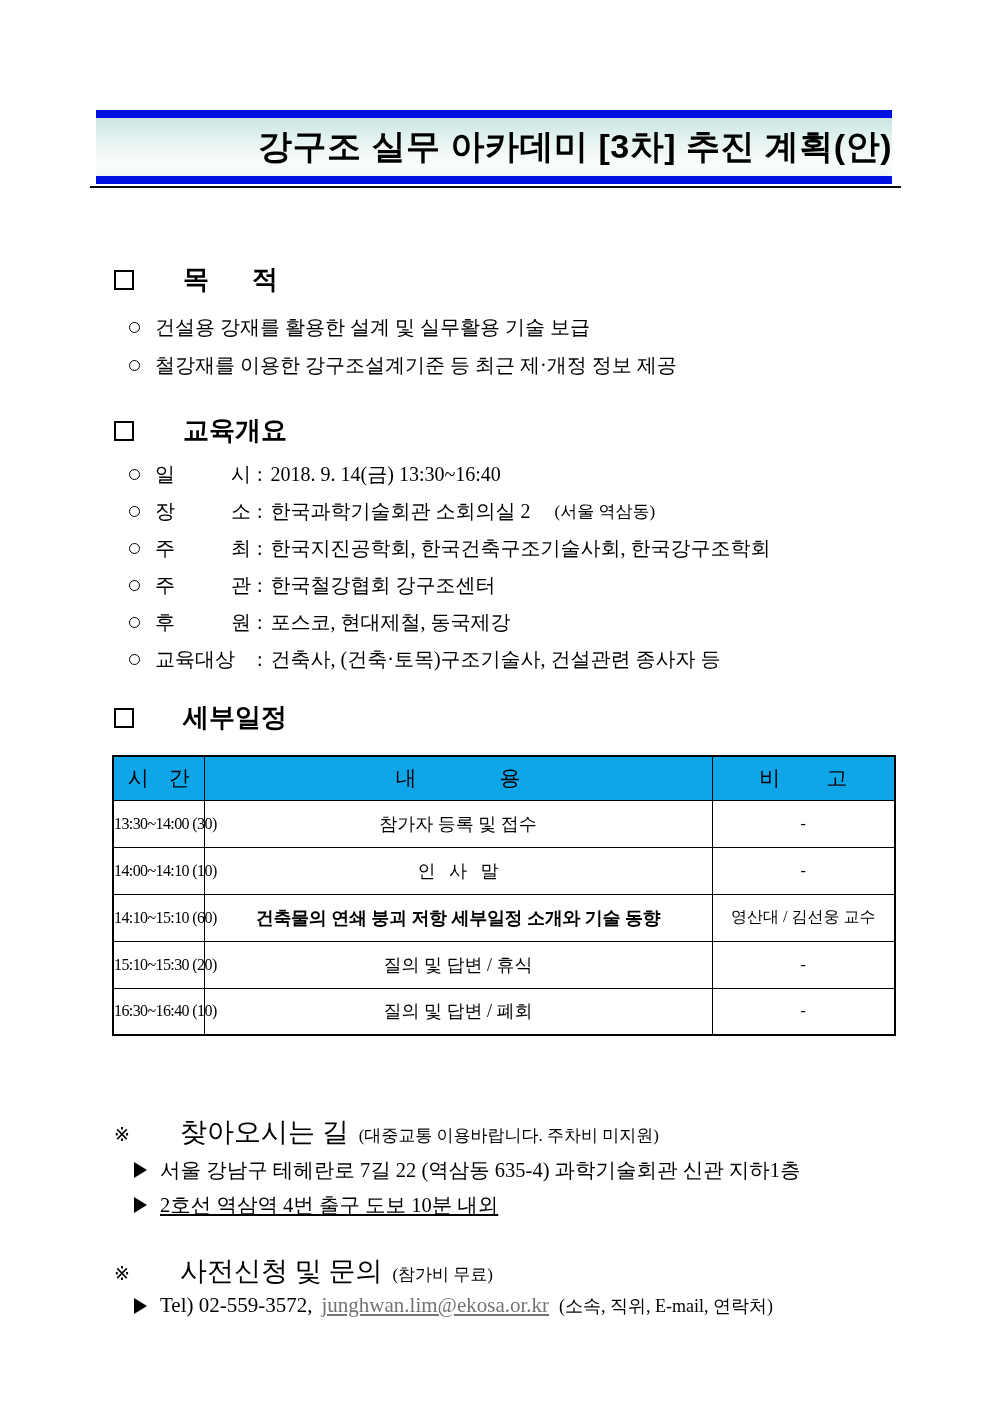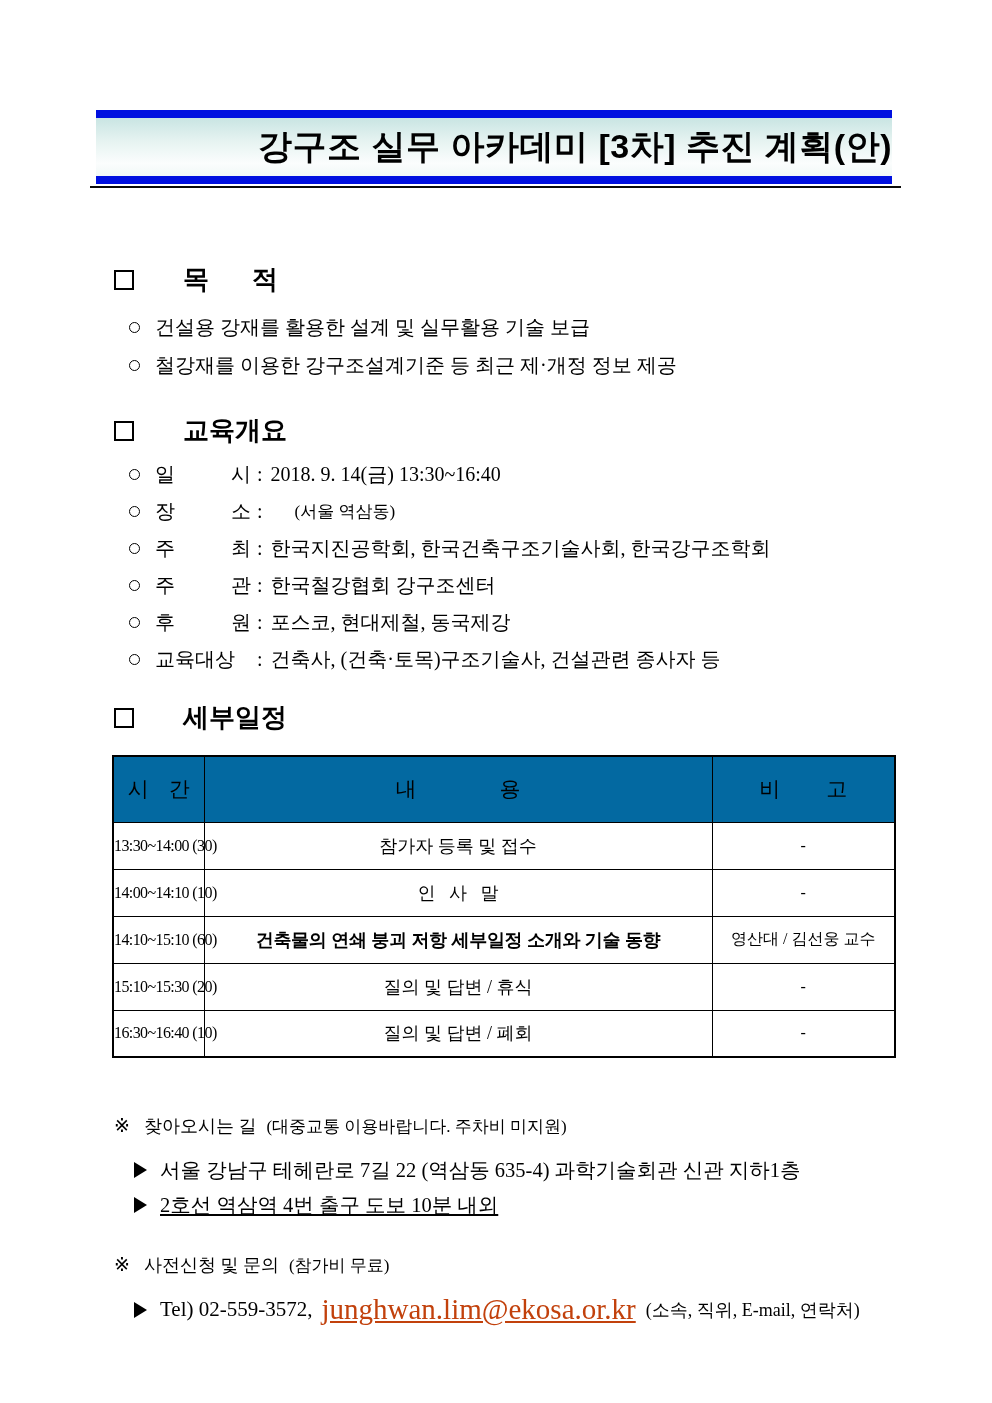--- a/index.html
+++ b/index.html
@@ -51,44 +51,44 @@
   .kv-label { display:inline-block; width:96px; text-align:justify; text-align-last:justify; }
   .kv-colon { margin:0 8px 0 6px; }
   .kv-note  { font-size:17px; margin-left:24px; }
 
   
   .schedule {
     position:absolute; left:112px; top:755px; width:782px;
     border-collapse:collapse; table-layout:fixed; border:2px solid #000;
   }
   .schedule th, .schedule td { border:1px solid #000; text-align:center; vertical-align:middle; padding:0; }
-  .schedule thead tr { height:66px; background:#0369a1; }
+  .schedule thead tr { height:44px; background:#0ea5e9; }
   .schedule thead th { font-weight:400; font-size:21px; }
   .schedule tbody tr { height:47px; }
   td.time { font-size:16px; letter-spacing:-0.6px; white-space:nowrap; }
   td.content { font-size:18px; white-space:pre; }
   td.note { font-size:16px; }
   tr.em td.content { font-family:"Liberation Sans","DejaVu Sans",sans-serif; font-weight:700; letter-spacing:-0.3px; }
   .col-time { width:91px; } .col-content { width:508px; } .col-note { width:183px; }
 
   
   .note-line { position:absolute; left:114px; display:flex; align-items:baseline; white-space:pre; }
   .refmark { font-family:"DejaVu Sans",sans-serif; font-size:19px; margin-right:14px; }
-  .note-head { font-size:18px; }
+  .note-head { font-size:27px;margin-left:36px; }
   .note-small { font-size:17px; margin-left:10px; }
   .arrow-line { position:absolute; left:134px; display:flex; align-items:center; font-size:20.5px; white-space:pre; }
   .tri {
     display:inline-block; width:0; height:0; flex:none;
     border-left:13px solid #000; border-top:8px solid transparent; border-bottom:8px solid transparent;
     margin-right:13px;
   }
   .pos-d1 { top:1114px; } .pos-d2 { top:1156px; } .pos-d3 { top:1191px;text-decoration:underline; }
   .pos-r1 { top:1253px; } .pos-r2 { top:1293px; }
   .tel { font-size:21px; margin-right:9px; }
-  .email { font-size:29px; color:#c2410c; text-decoration:underline; cursor:pointer; }
+  .email { font-size:21px; color:#737373; text-decoration:underline; cursor:pointer; }
   .pos-r2 .note-small { font-size:18px; }
 </style>
 </head>
 <body>
 
 <div class="page">
 
   <div class="banner">
     <div class="banner-title">강구조 실무 아카데미 [3차] 추진 계획(안)</div>
   </div>
@@ -118,20 +118,21 @@
       <span class="circ"></span>
       <span class="kv-label">일 시</span>
       <span class="kv-colon">:</span>
       <span class="kv-value">2018. 9. 14(금) 13:30~16:40</span>
       <span class="kv-note"></span>
     </li>
     <li>
       <span class="circ"></span>
       <span class="kv-label">장 소</span>
       <span class="kv-colon">:</span>
+      <span class="kv-value">한국과학기술회관 소회의실 2</span>
       <span class="kv-note">(서울 역삼동)</span>
     </li>
     <li>
       <span class="circ"></span>
       <span class="kv-label">주 최</span>
       <span class="kv-colon">:</span>
       <span class="kv-value">한국지진공학회, 한국건축구조기술사회, 한국강구조학회</span>
       <span class="kv-note"></span>
     </li>
     <li>

